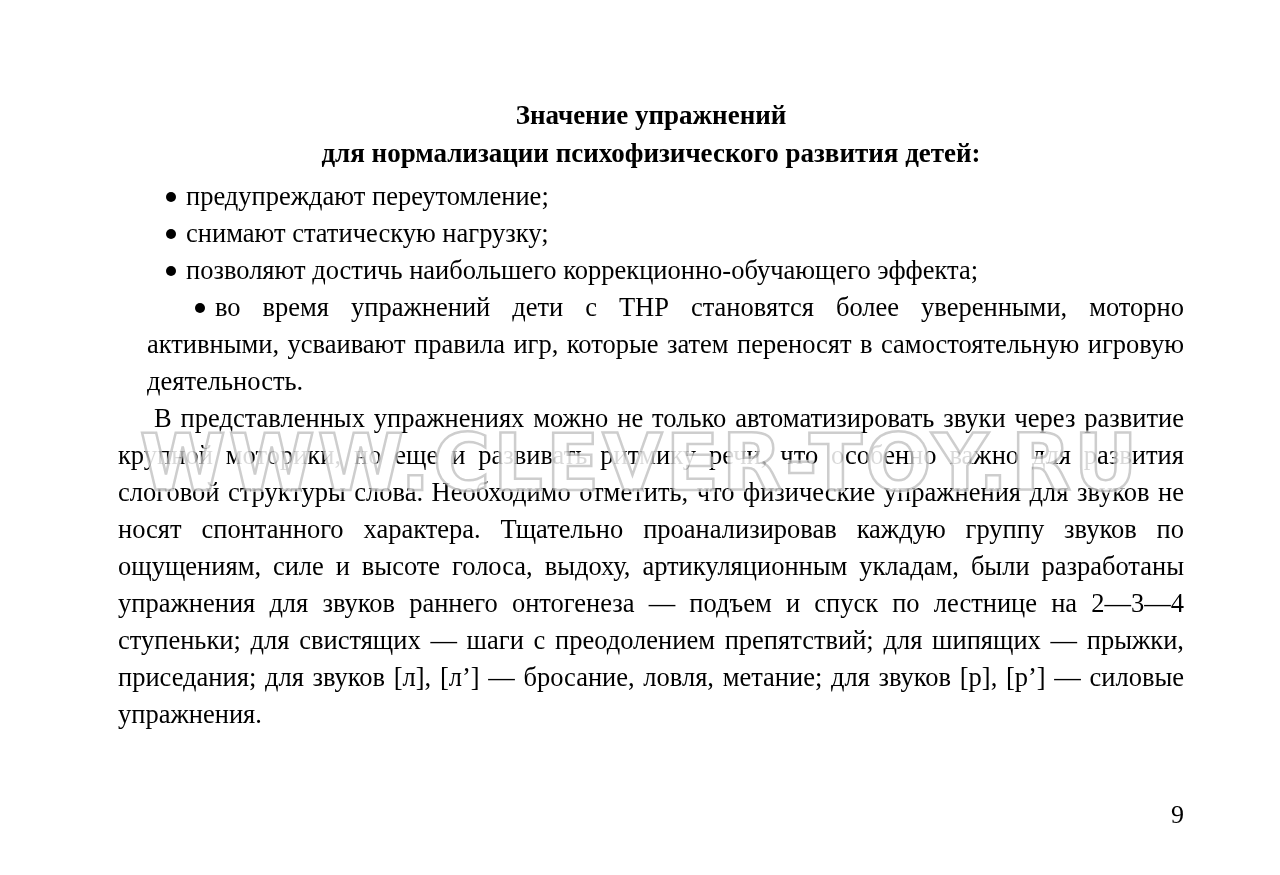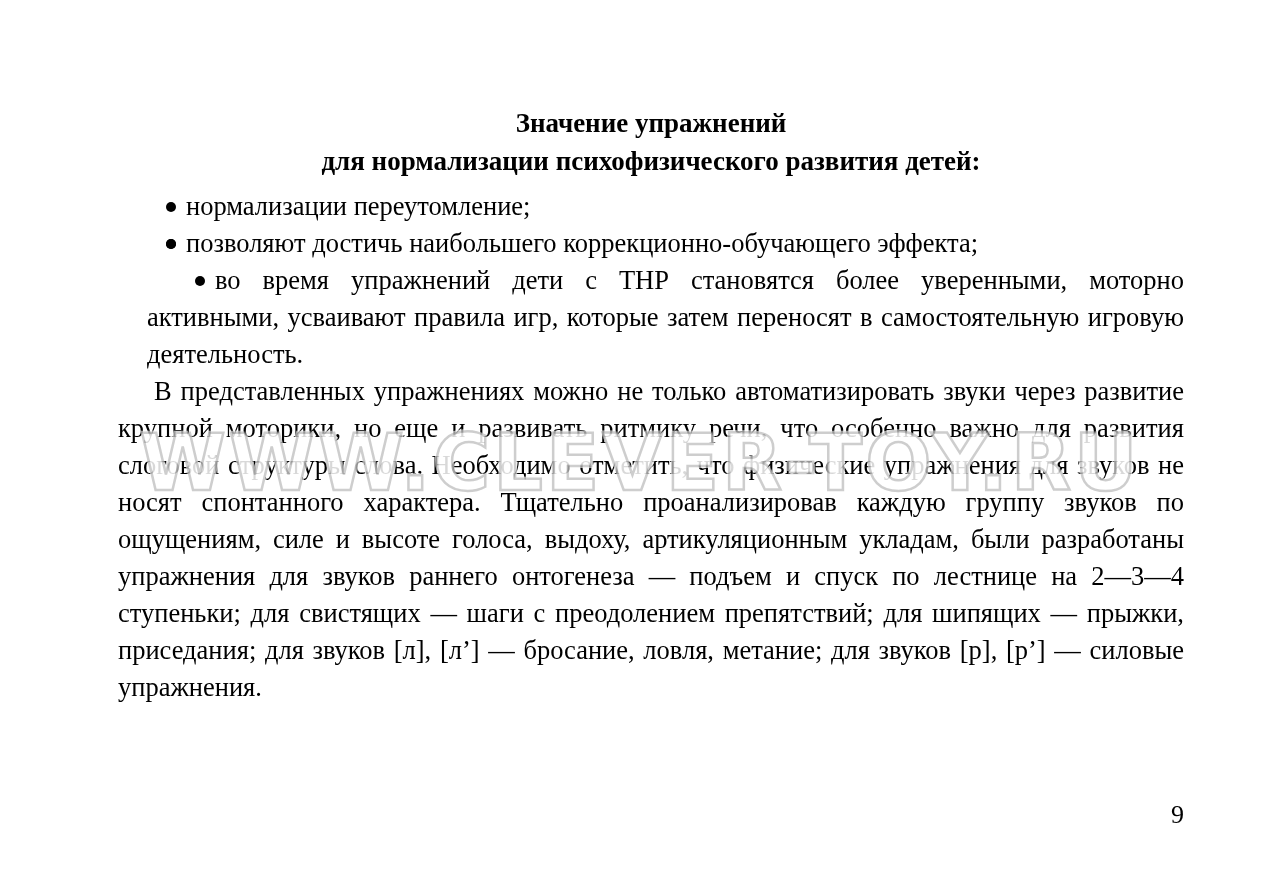--- a/index.html
+++ b/index.html
@@ -20,21 +20,21 @@
     position: absolute;
     left: 118px;
     top: 96px;
     width: 1066px;
   }
   .title {
     text-align: center;
     font-weight: bold;
     font-size: 27px;
     line-height: 38px;
-    margin: 8px;
+    margin: 0;
   }
   .title .line2 {
     display: block;
   }
   ul.bullets {
     list-style: none;
     margin: 6px 0 0 0;
     padding: 0;
   }
   ul.bullets li {
@@ -129,24 +129,25 @@
   <div class="content">
 
     <h1 class="title">
       <span>Значение упражнений</span>
       <span class="line2">для нормализации психофизического развития детей:</span>
     </h1>
 
     <ul class="bullets">
       <li>
         <span class="dot"></span>
-        <span>нормализации переутомление;</span>
+        <span>предупреждают переутомление;</span>
       </li>
       <li>
         <span class="dot"></span>
+        <span>снимают статическую нагрузку;</span>
       </li>
       <li>
         <span class="dot"></span>
         <span>позволяют достичь наибольшего коррекционно-обучающего эффекта;</span>
       </li>
       <li class="wrap">
         <span class="dot"></span>
         <span class="txt">во время упражнений дети с ТНР становятся более уверенными, моторно активными, усваивают правила игр, которые затем переносят в самостоятельную игровую деятельность.</span>
       </li>
     </ul>

